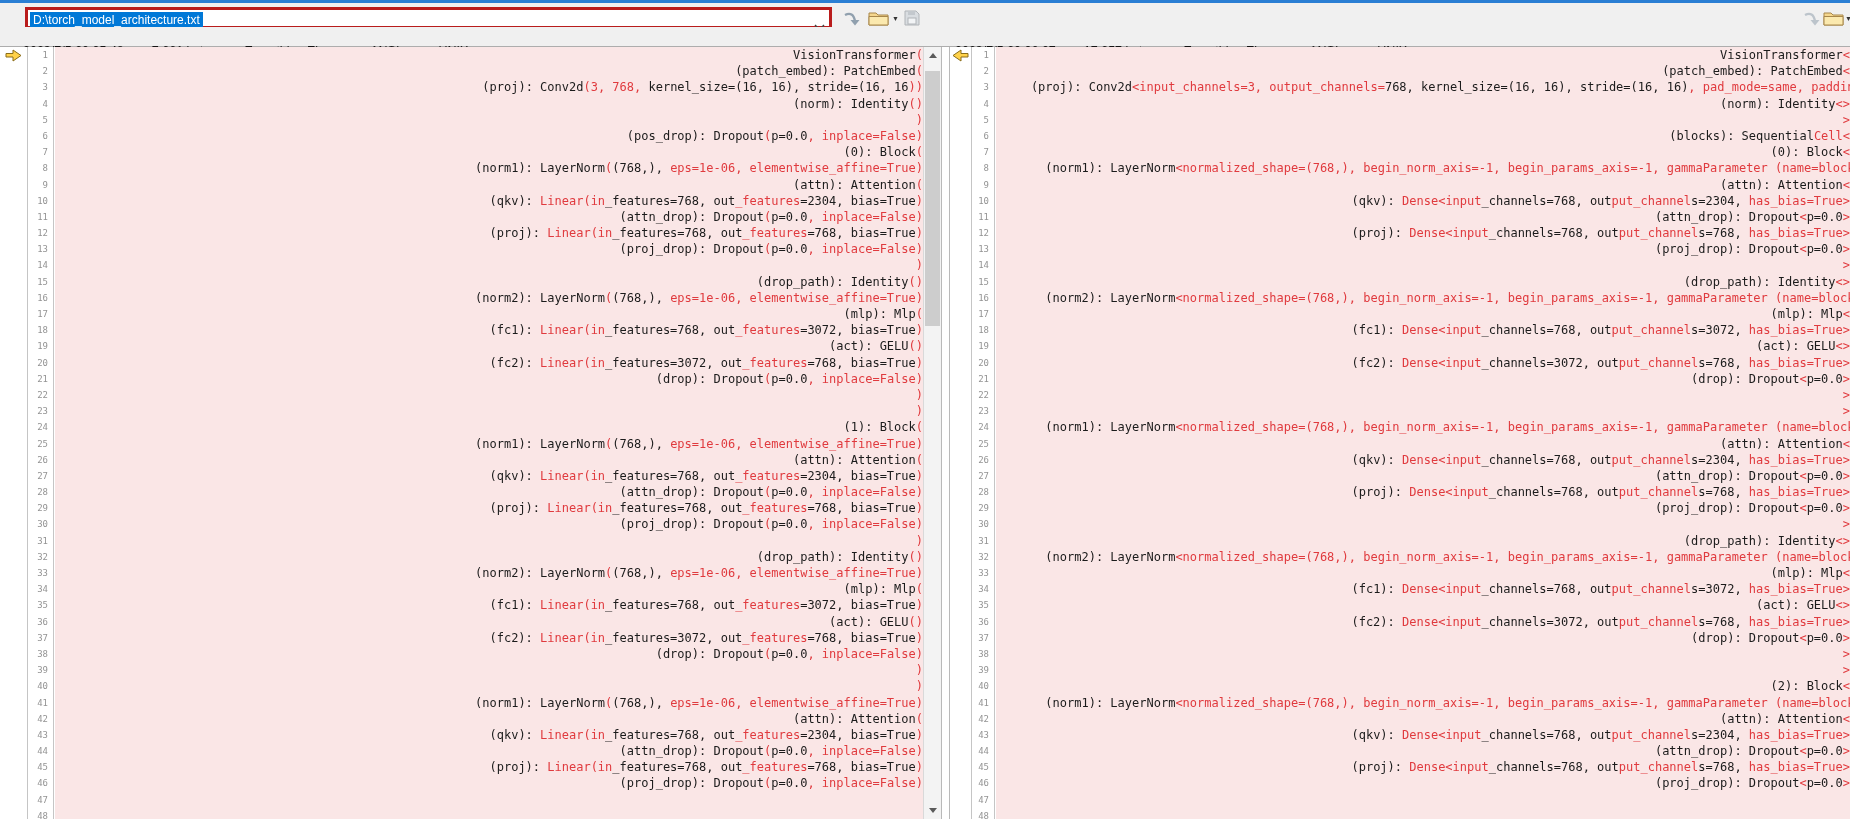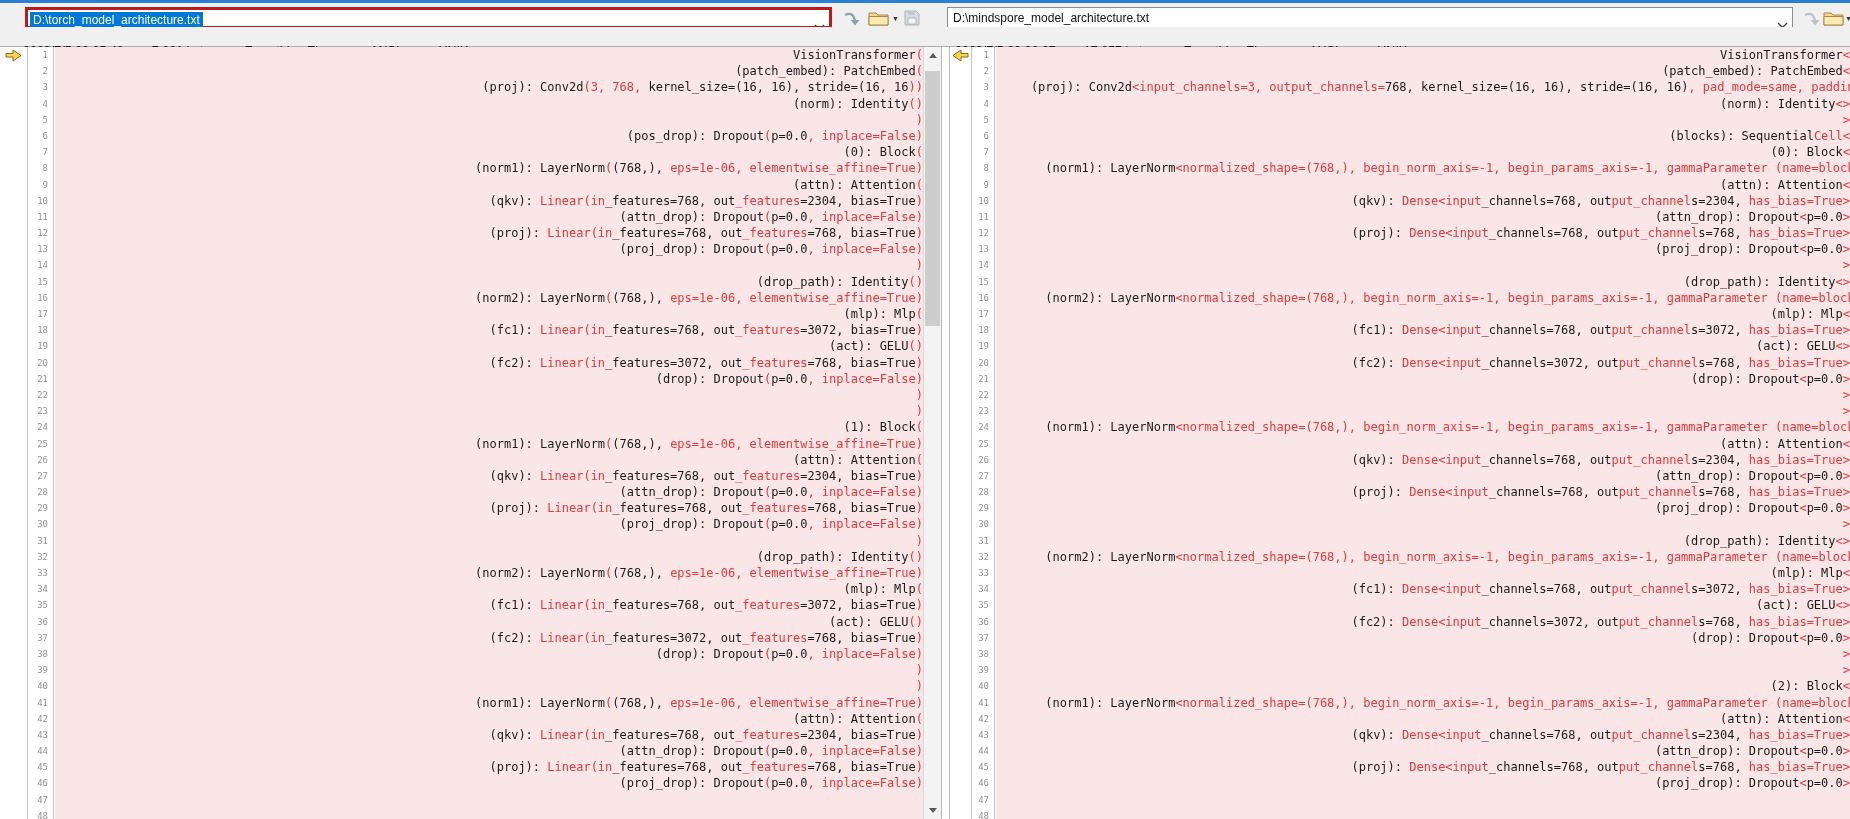--- a/index.html
+++ b/index.html
@@ -85,28 +85,20 @@
     <span class="mini-caret" style="left:892px;top:12px;">▼</span>
 
     <span class="icon-btn" style="left:904px;top:7px;">
       <svg width="16" height="16">
         <path d="M1 1 h11 l3 3 v11 h-14 z" fill="#d9dde1" stroke="#b0b4b8"></path>
         <rect x="4" y="8" width="8" height="6" fill="#f2f4f6" stroke="#b0b4b8"></rect>
         <rect x="4" y="1" width="7" height="4" fill="#c3c8cd"></rect>
       </svg>
     </span>
 
-    <div class="combo plain" style="left:947px;width:846px;">
-      <span class="ptext">D:\mindspore_model_architecture.txt</span>
-      <span class="caret">
-        <svg width="11" height="7">
-            <polyline points="1,1 5.5,5.5 10,1" fill="none" stroke="#444" stroke-width="1.4"></polyline>
-          </svg>
-      </span>
-    </div>
 
     <span class="icon-btn" style="left:1802px;top:8px;">
       <svg width="18" height="15">
           <path d="M3 4 q8 -4 10 6" fill="none" stroke="#bcc4cb" stroke-width="2.4"></path>
           <path d="M8.5 9 l4.5 5.5 4.5 -5.5 z" fill="#bcc4cb"></path>
         </svg>
     </span>
     <span class="icon-btn" style="left:1823px;top:7px;">
       <svg width="22" height="16">
         <path d="M1 3 h7 l2 2 h10 v10 h-19 z" fill="#f5d78e" stroke="#a8874a"></path>

